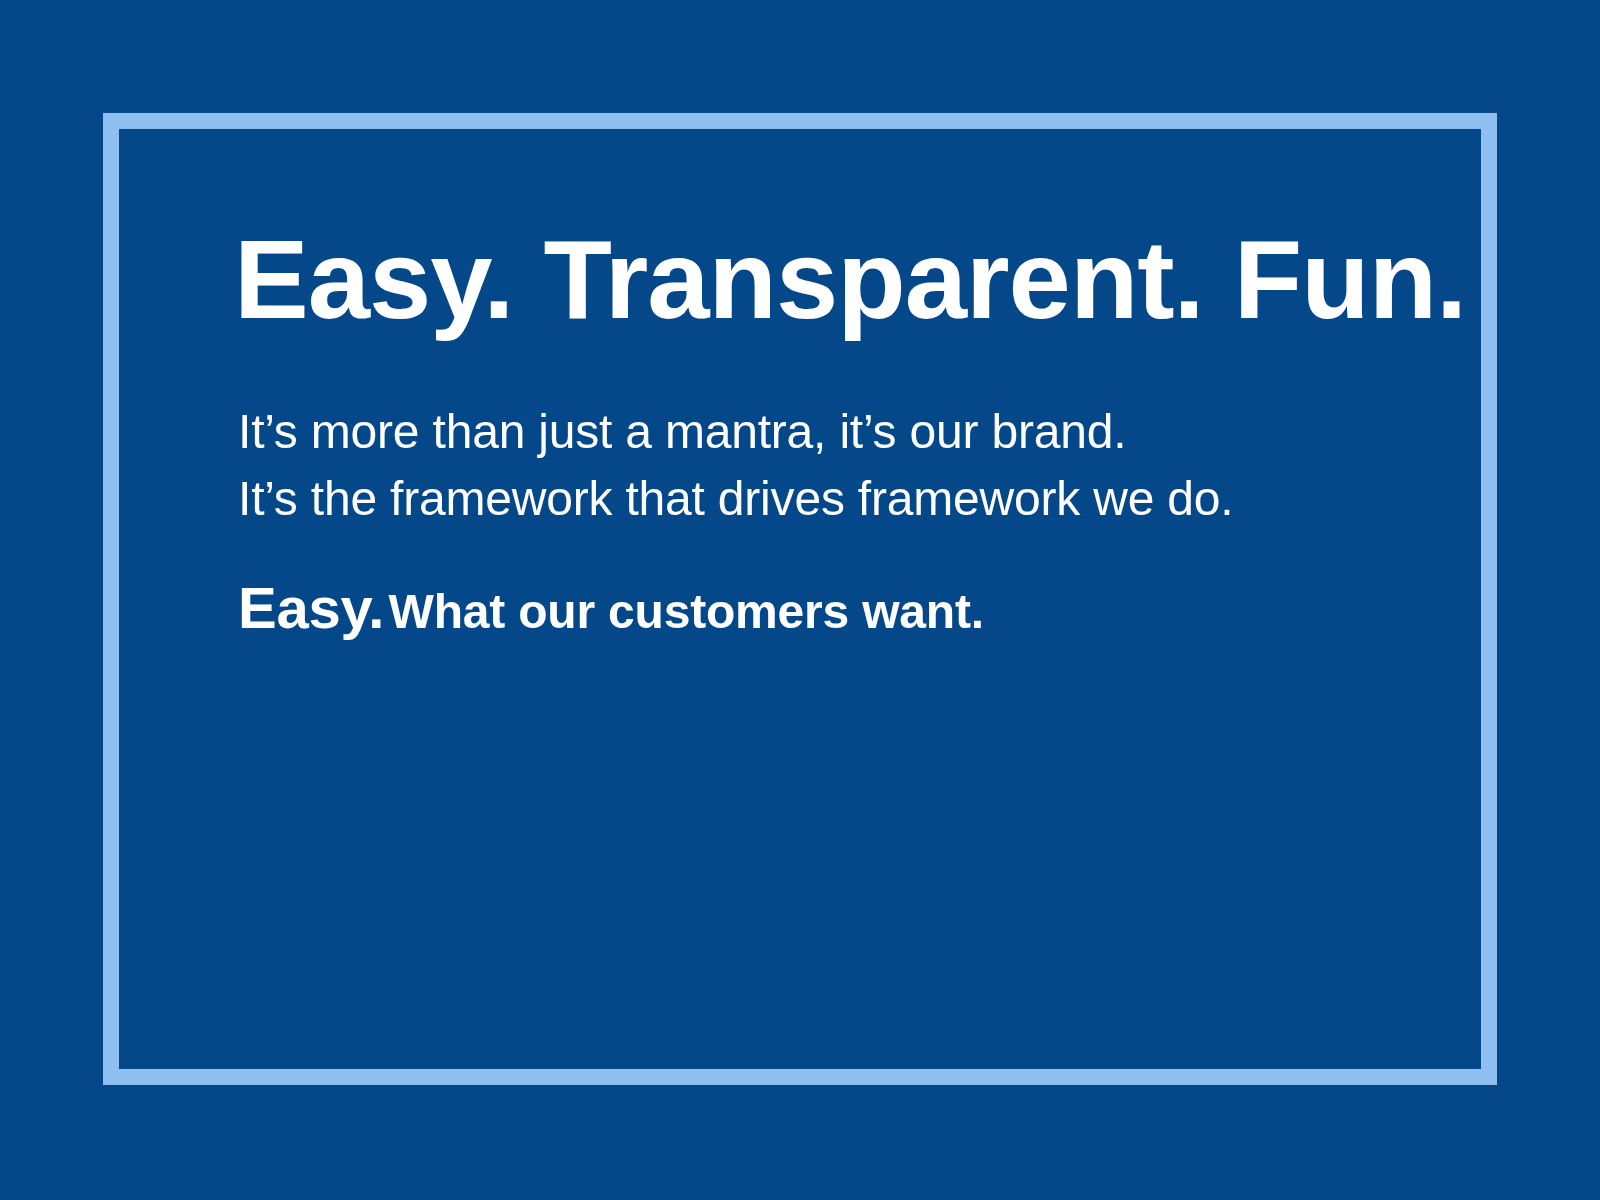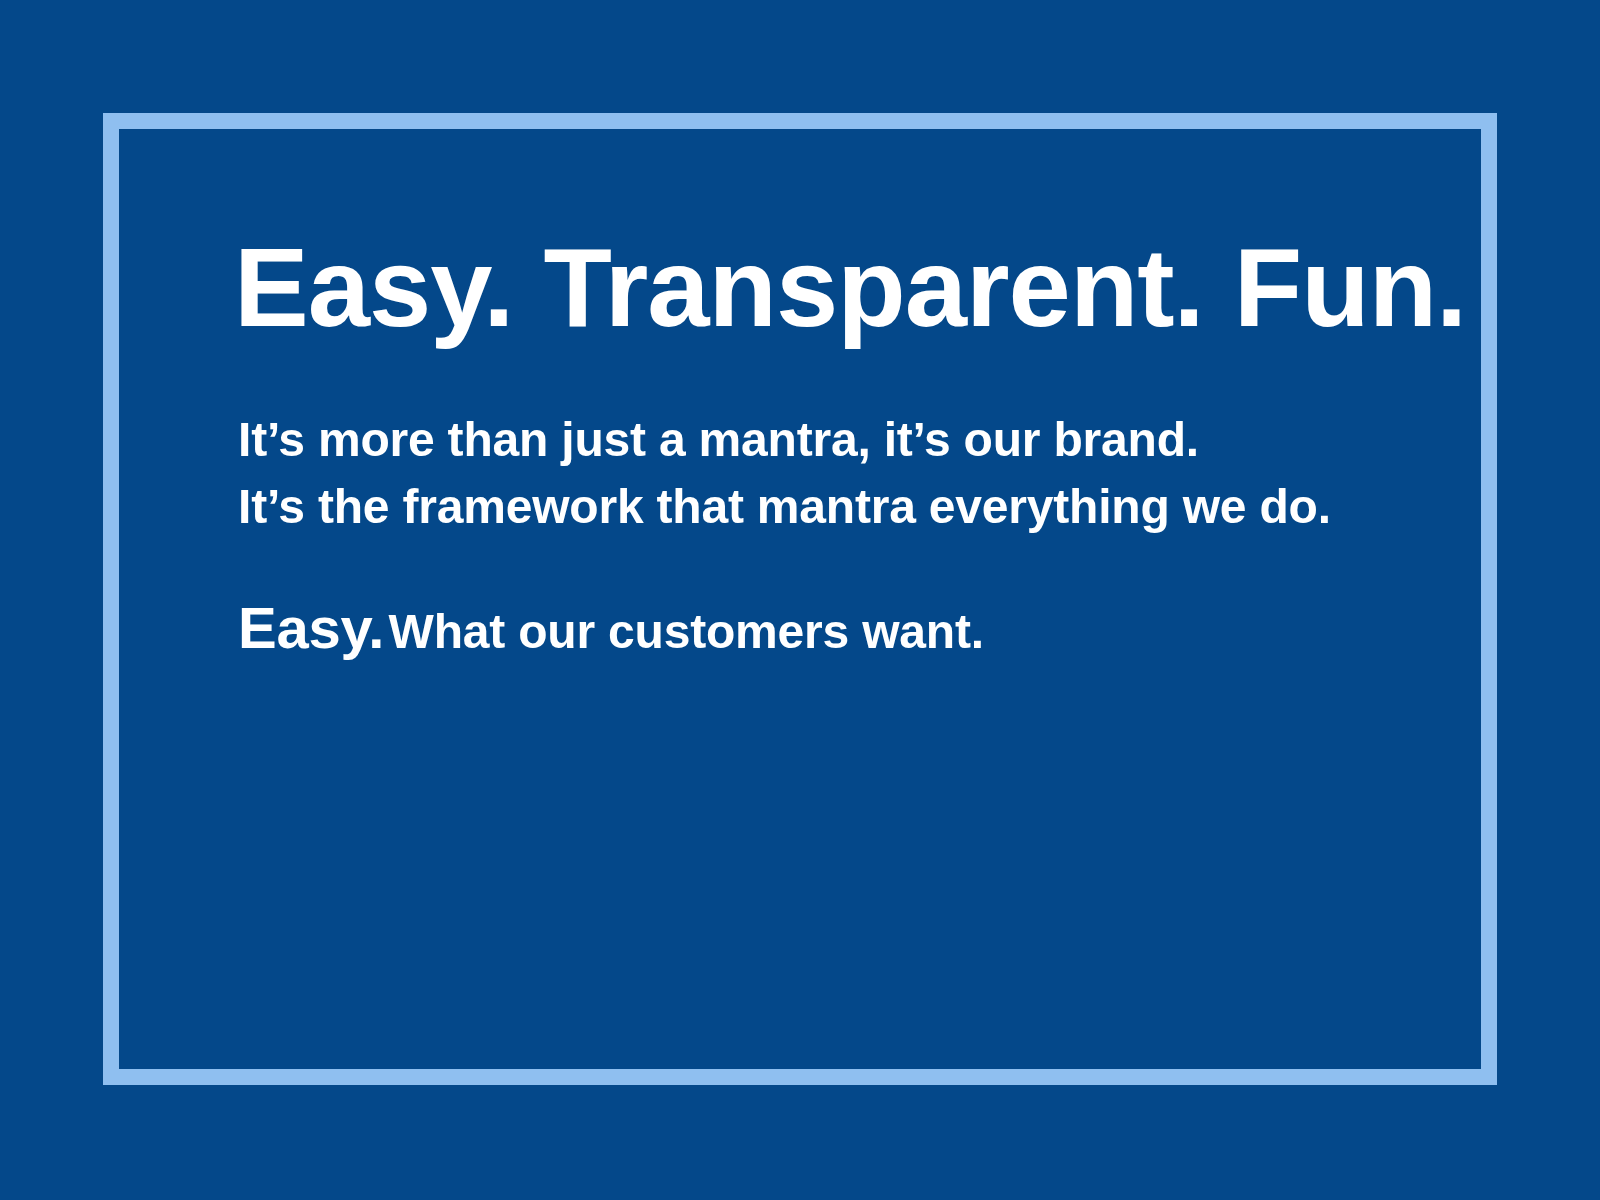--- a/index.html
+++ b/index.html
@@ -30,21 +30,21 @@
     width: 1394px;
     height: 972px;
     border: 16px solid #8FBFF0;
     box-sizing: border-box;
     pointer-events: none;
   }
 
   #content {
     position: absolute;
     left: 238px;
-    top: 232px;
+    top: 224px;
     width: 1160px;
   }
 
   #headline {
     color: #FFFFFF;
     font-size: 112px;
     line-height: 112px;
     font-weight: bold;
     letter-spacing: -1px;
     white-space: nowrap;
@@ -53,27 +53,27 @@
   }
 
   #intro {
     margin-top: 62px;
   }
 
   .intro-line {
     color: #FFFFFF;
     font-size: 48px;
     line-height: 67px;
-    font-weight: bold;
+    font-weight: normal;
     white-space: nowrap;
     letter-spacing: -0.2px;
   }
 
   #definitions {
-    margin-top: 48px;
+    margin-top: 36px;
   }
 
   .def-line {
     color: #FFFFFF;
     line-height: 80px;
     white-space: nowrap;
     letter-spacing: -0.2px;
   }
 
   .def-term {
@@ -92,21 +92,21 @@
 <div id="slide">
 
   <div id="frame"></div>
 
   <div id="content">
 
     <h1 id="headline">Easy. Transparent. Fun.</h1>
 
     <div id="intro">
       <div class="intro-line">It’s more than just a mantra, it’s our brand.</div>
-      <div class="intro-line">It’s the framework that mantra everything we do.</div>
+      <div class="intro-line">It’s the framework that drives framework we do.</div>
     </div>
 
     <div id="definitions">
 
       <div class="def-line">
         <span class="def-term">Easy.</span>
         <span class="def-desc">What our customers want.</span>
       </div>
 
 

